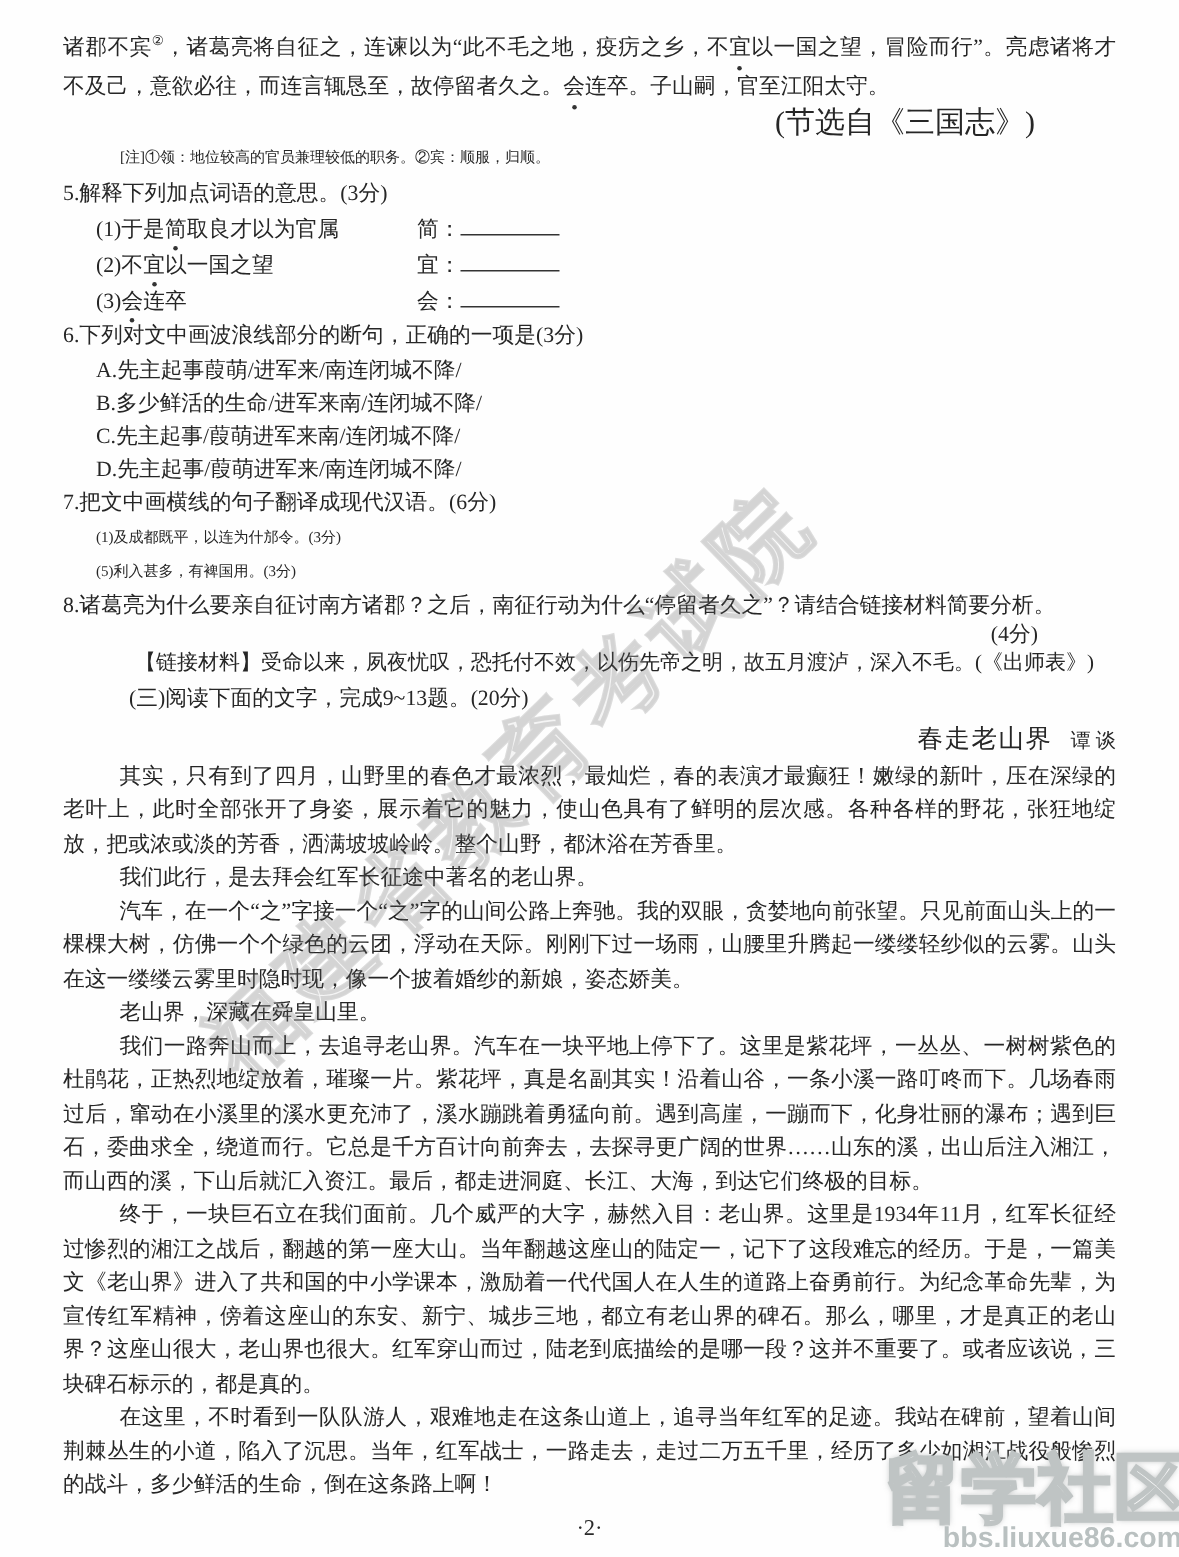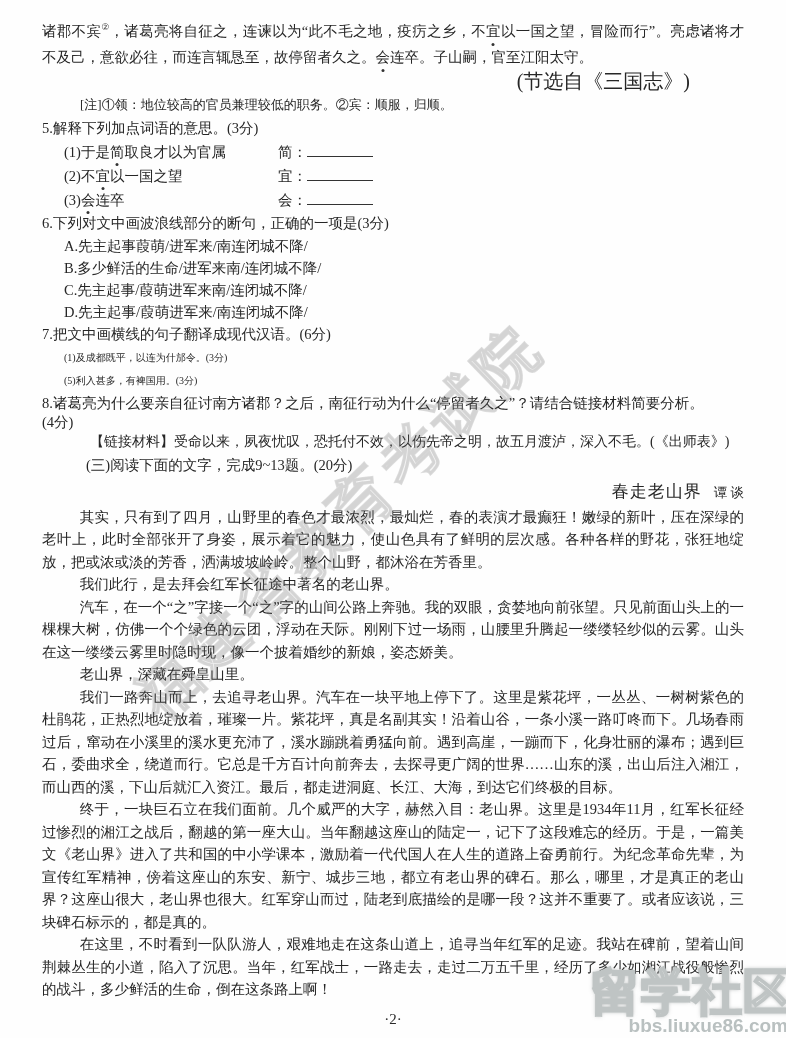--- a/index.html
+++ b/index.html
@@ -13,29 +13,29 @@
   .content { position:relative; z-index:1; padding:14px 42px 0 42px; }
   .passage { font-size:14.5px; line-height:26px; text-align:justify; }
   .passage sup { font-size:9px; vertical-align:super; }
   .dot { position:relative; display:inline-block; }
   .dot::after {
     content:""; position:absolute; left:50%; bottom:-2px;
     width:3px; height:3px; border-radius:50%; background:#333;
     transform:translateX(-50%);
   }
   .source { font-size:20px; line-height:23px; text-align:right; padding-right:54px; }
-  .note { font-size:13px; line-height:24px; padding-left:38px; }
+  .note { font-size:10px; line-height:24px; padding-left:38px; }
   .stem { font-size:14.5px; line-height:23px; }
   .q5-row { font-size:14.5px; line-height:24px; padding-left:22px;font-family:Liberation Serif, serif; }
   .q5-t { display:inline-block; width:214px; }
   .blank { display:inline-block; width:66px; border-bottom:1px solid #333; height:13px; }
   .opt { font-size:14.5px; line-height:22px; padding-left:22px; }
   .q7-item { font-size:10px; line-height:23px; padding-left:22px; }
   .q8-stem { font-size:14.5px; line-height:23px; }
-  .score { font-size:14.5px; line-height:15px; padding-right:52px; }
+  .score { font-size:14.5px; line-height:15px; text-align:right; padding-right:52px; }
   .link { font-size:14px; line-height:24px; padding-left:48px; }
   .sec-intro { font-size:14.5px; line-height:23px; padding-left:44px; }
   .title-line { text-align:right; line-height:26px; margin-top:2px; }
   .t-title { font-size:17px; letter-spacing:1px; }
   .t-author { font-size:13.5px; margin-left:12px; }
   .prose p {
     font-size:14.5px; line-height:22.5px; text-align:justify;
     text-indent:2.6em;
   }
   .footer {

